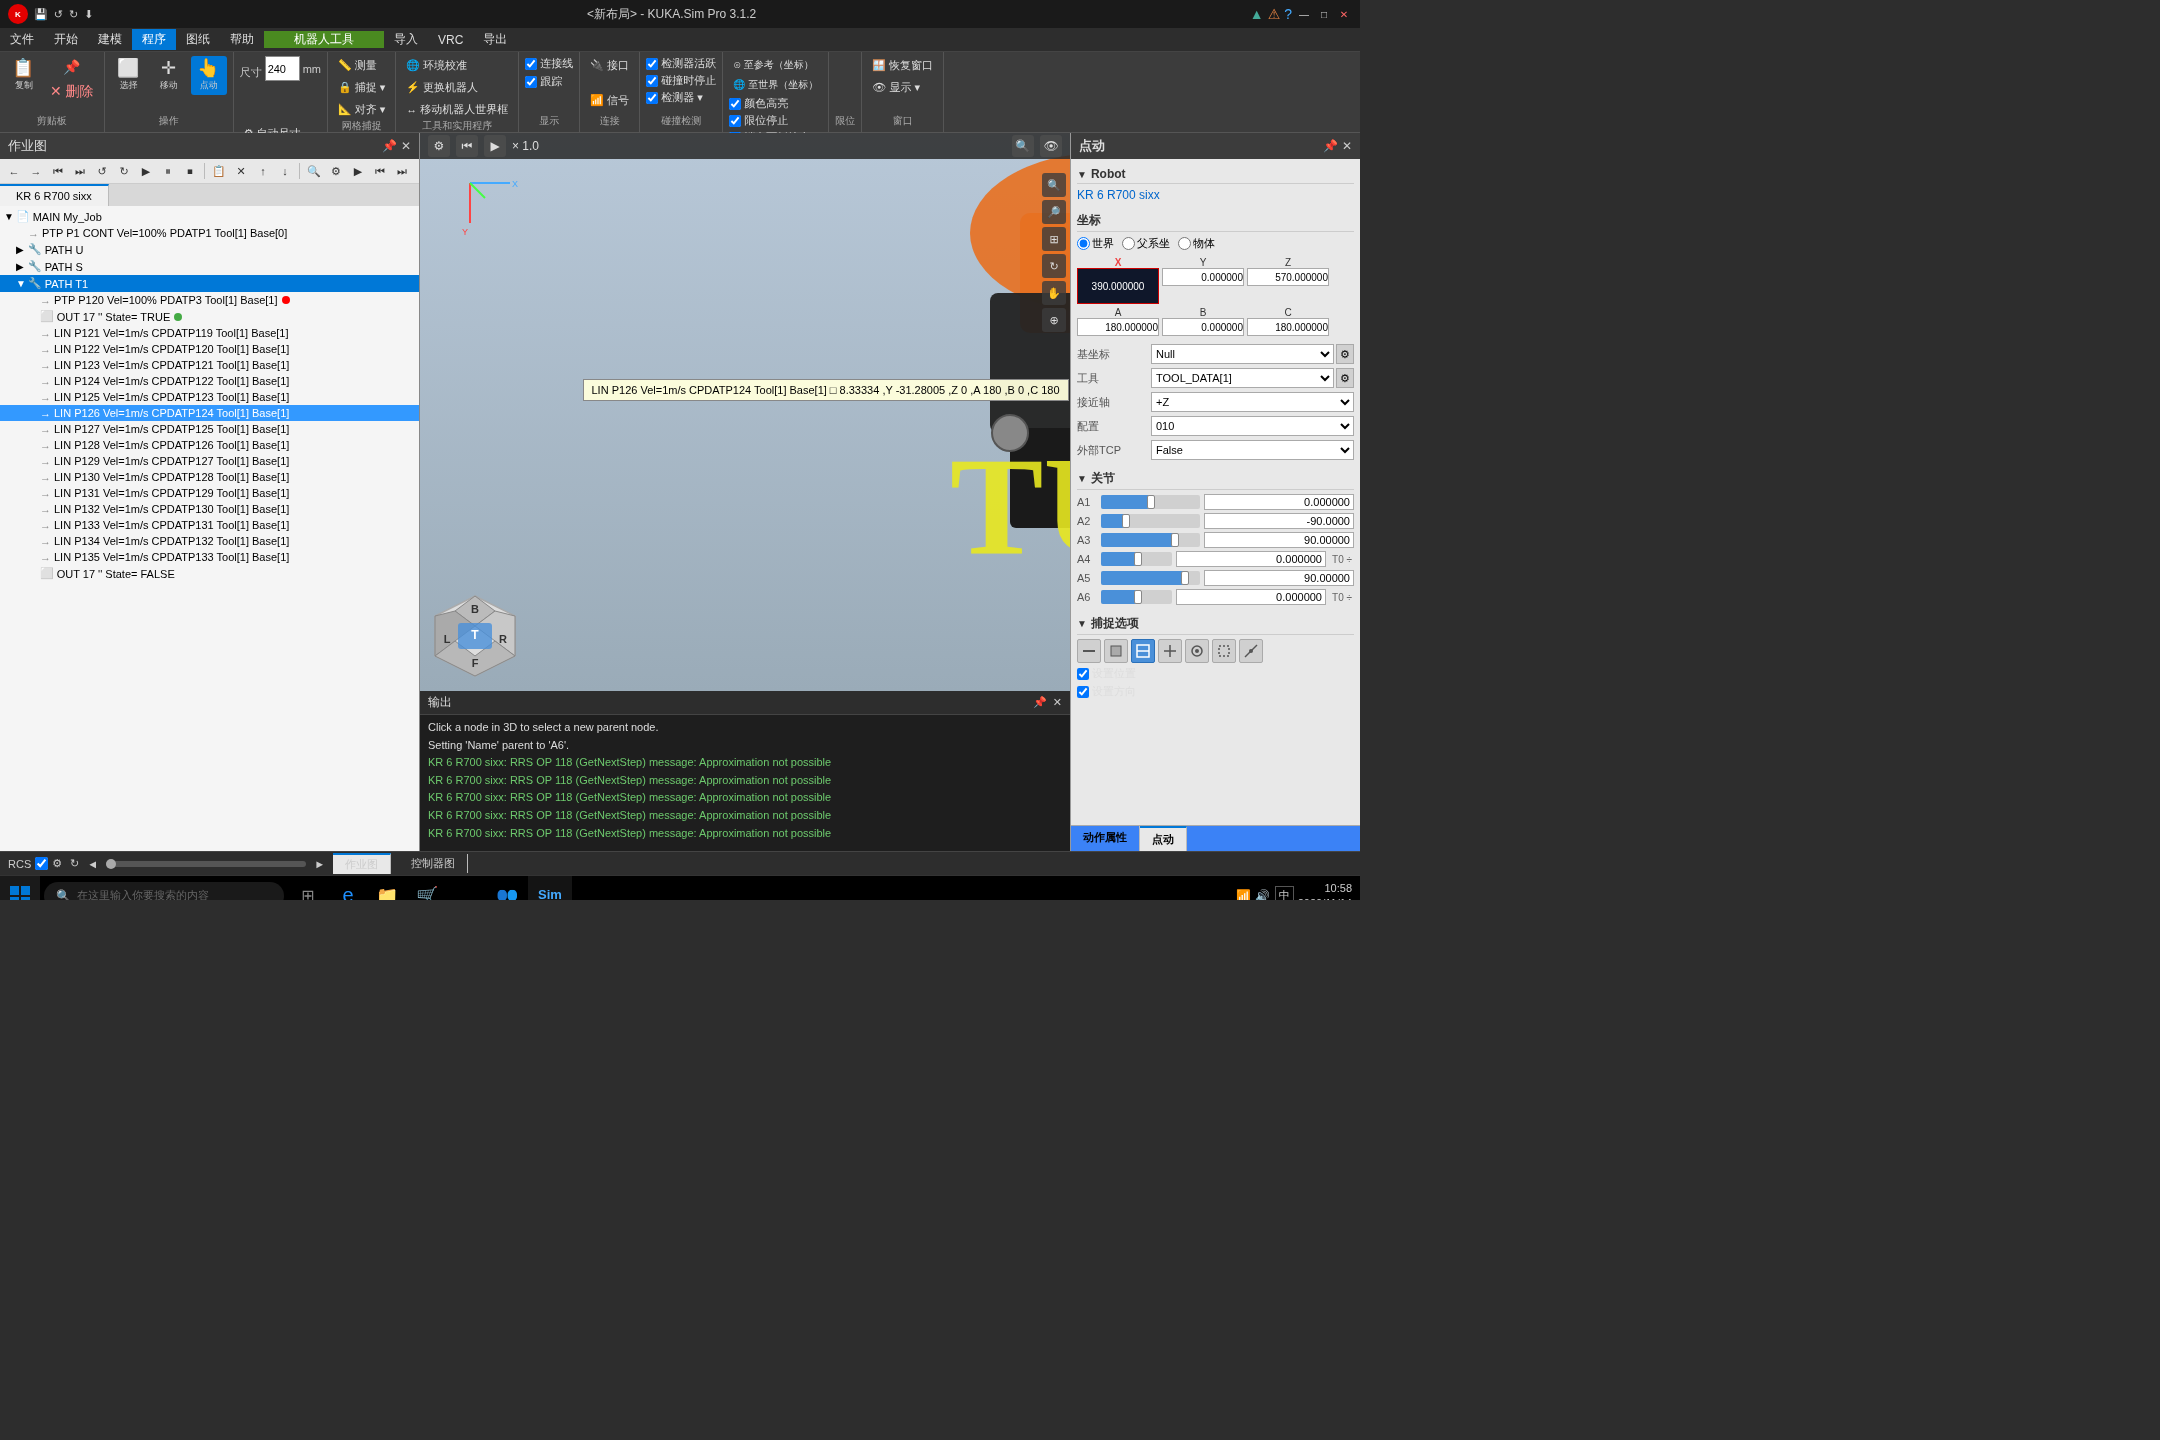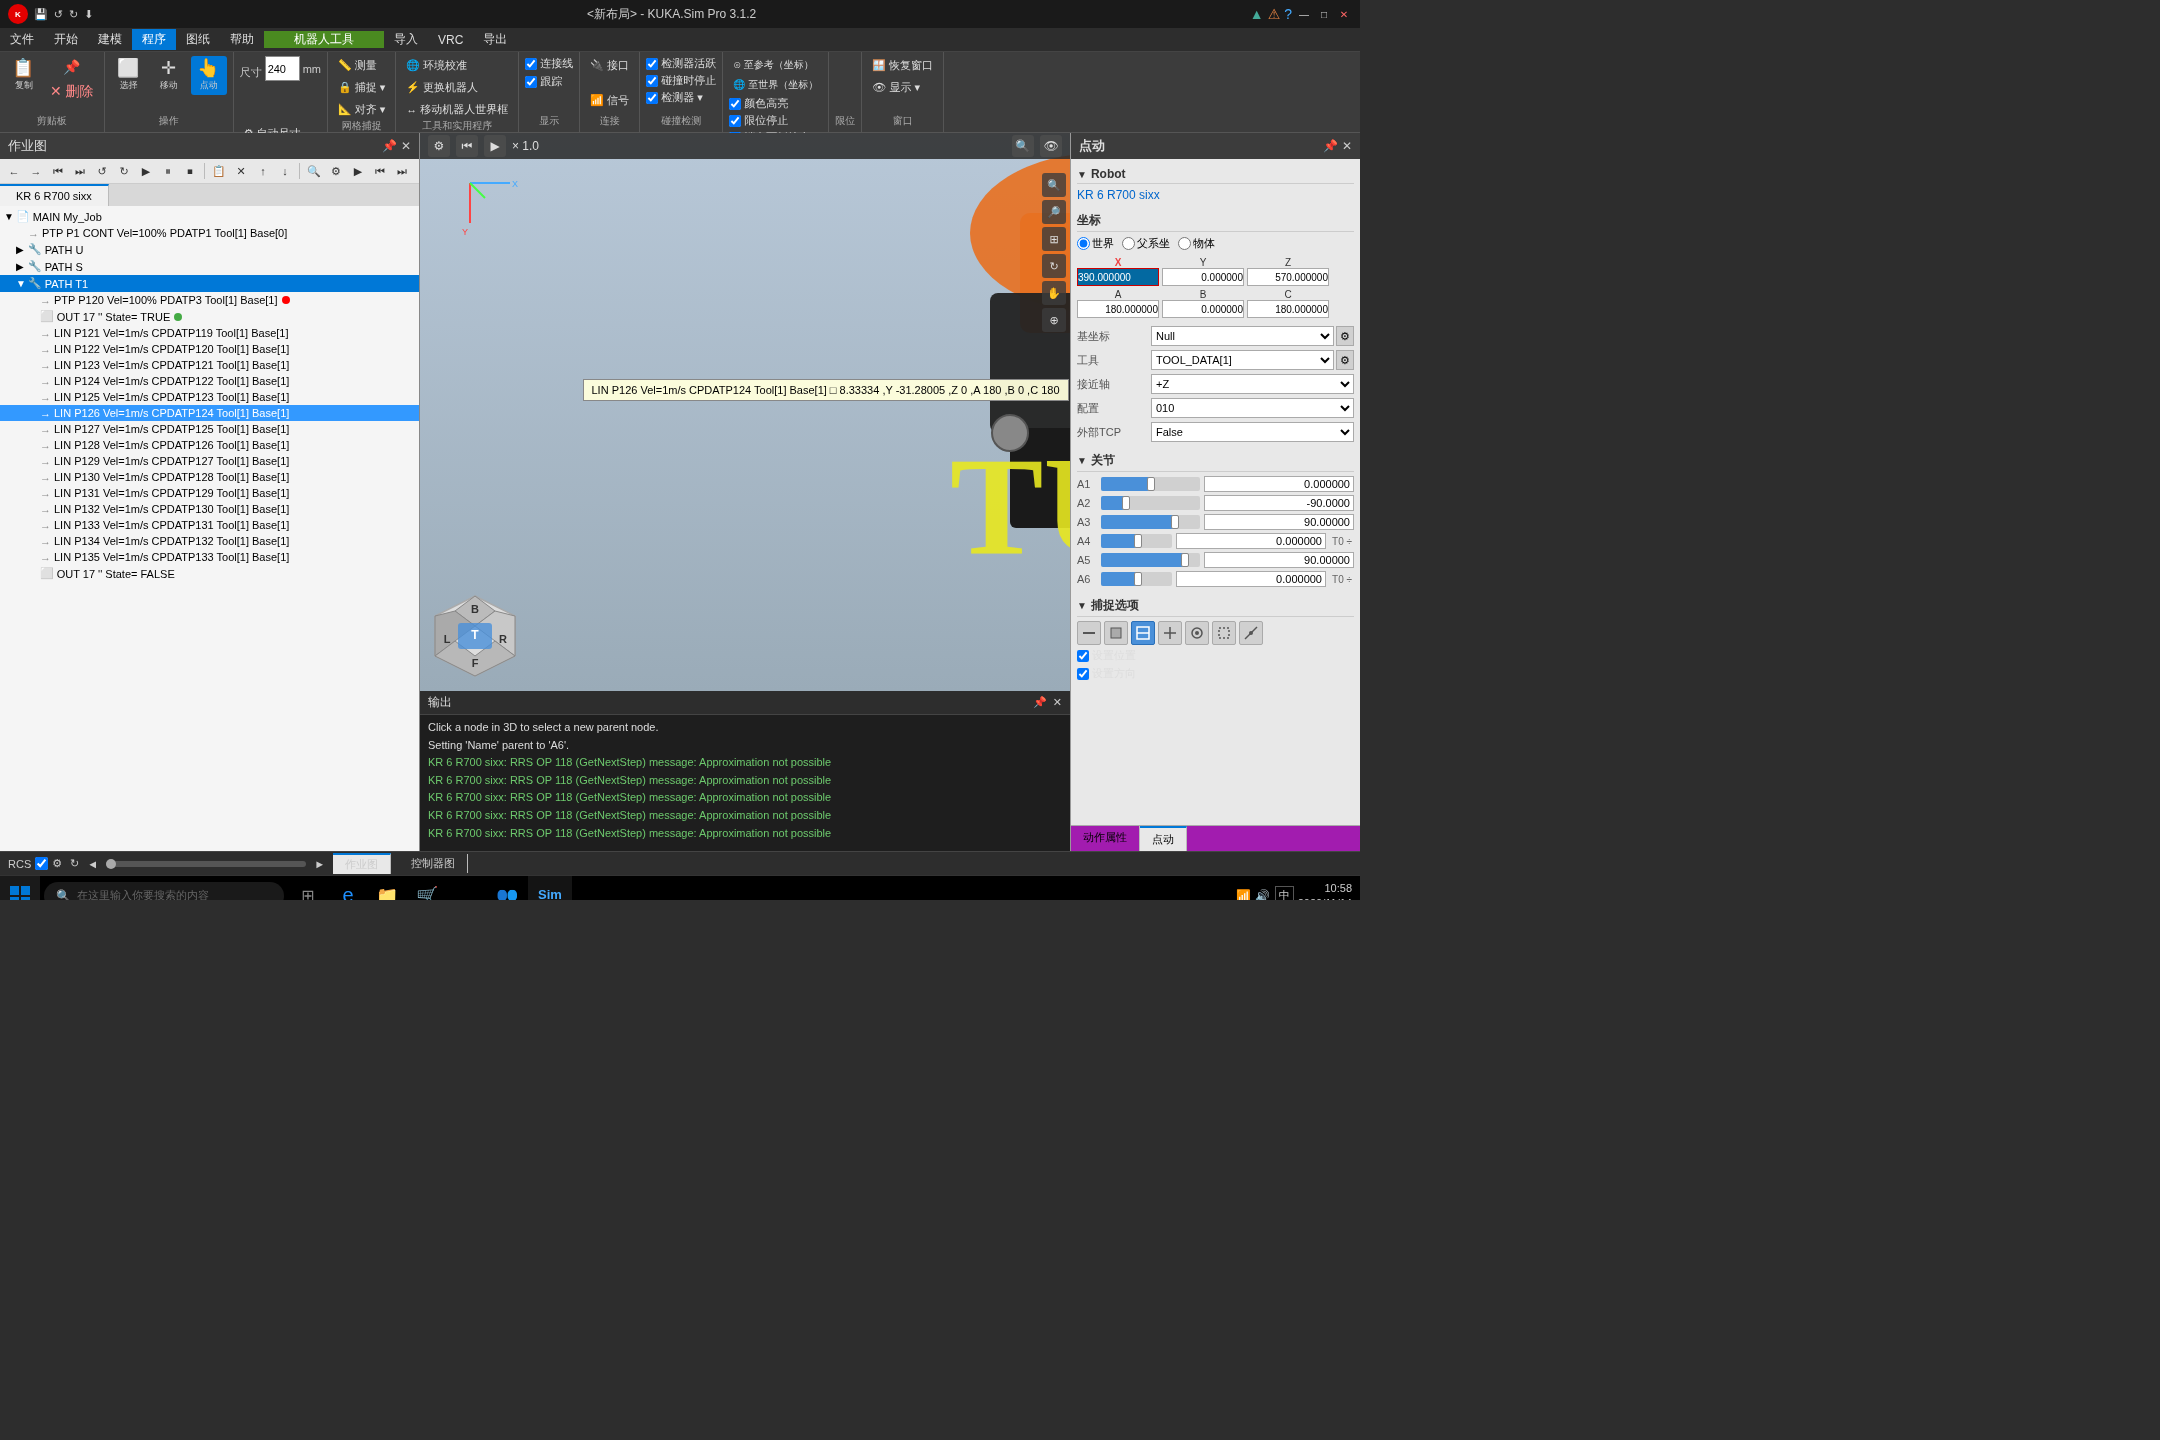--- a/index.html
+++ b/index.html
@@ -117,21 +117,21 @@
     .joint-value { font-size: 11px; min-width: 65px; text-align: right; background: #fff; border: 1px solid #aaa; padding: 1px 3px; }
     .joint-extra { font-size: 10px; color: #666; min-width: 24px; text-align: center; }
     
     
     .snap-icons { display: flex; gap: 3px; flex-wrap: wrap; }
     .snap-icon { width: 24px; height: 24px; background: #d0d0d0; border: 1px solid #aaa; display: flex; align-items: center; justify-content: center; cursor: pointer; font-size: 11px; border-radius: 2px; }
     .snap-icon.active { background: #4a90d9; color: white; border-color: #2a70b9; }
     .snap-check-row { display: flex; align-items: center; gap: 4px; margin-top: 3px; font-size: 11px; }
     
     
-    #right-panel-tabs { display: flex; background: #a21caf; border-top: 1px solid #aaa; }
+    #right-panel-tabs { display: flex; background: #3b82f6; border-top: 1px solid #aaa; font-weight: bold; }
     .rp-tab { padding: 4px 12px; font-size: 11px; cursor: pointer; border-right: 1px solid #bbb; }
     .rp-tab.active { background: #e8e8e8; border-top: 2px solid #0078d7; }
     
     
     #status-bar { height: 24px; background: #2d2d2d; display: flex; align-items: center; padding: 0 8px; gap: 8px; font-size: 11px; color: #ccc; border-top: 1px solid #444; }
     #status-bar .status-left { display: flex; align-items: center; gap: 8px; flex: 1; }
     .status-rcs { display: flex; align-items: center; gap: 4px; }
     .slider-bar { width: 200px; height: 6px; background: #555; border-radius: 3px; position: relative; }
     .slider-thumb { width: 10px; height: 10px; background: #aaa; border-radius: 50%; position: absolute; top: -2px; left: 0; cursor: pointer; }
     
@@ -598,21 +598,21 @@
             <input type="radio" name="coord" style=""> 父系坐
           </label>
           <label class="rp-radio">
             <input type="radio" name="coord" style=""> 物体
           </label>
         </div>
 
         <div style="display:flex; gap:3px; margin-bottom:3px;">
           <div style="display:flex;flex-direction:column;align-items:center;">
             <span style="font-size:10px;color:#e44;font-weight:bold;">X</span>
-            <input style="width: 82px; height: 18px; background: #0369a1; color: white; border: 1px solid rgb(204, 0, 0); font-size: 10px; text-align: left;" value="390.000000">
+            <input style="width: 82px; height: 36px; background: #0f172a; color: white; border: 1px solid rgb(204, 0, 0); font-size: 10px; text-align: center;" value="390.000000">
           </div>
           <div style="display:flex;flex-direction:column;align-items:center;">
             <span style="font-size:10px;color:#333;">Y</span>
             <input style="width: 82px; height: 18px; background: rgb(255, 255, 255); border: 1px solid rgb(170, 170, 170); font-size: 10px; text-align: right;" value="0.000000">
           </div>
           <div style="display:flex;flex-direction:column;align-items:center;">
             <span style="font-size:10px;color:#333;">Z</span>
             <input style="width: 82px; height: 18px; background: rgb(255, 255, 255); border: 1px solid rgb(170, 170, 170); font-size: 10px; text-align: right;" value="570.000000">
           </div>
         </div>

